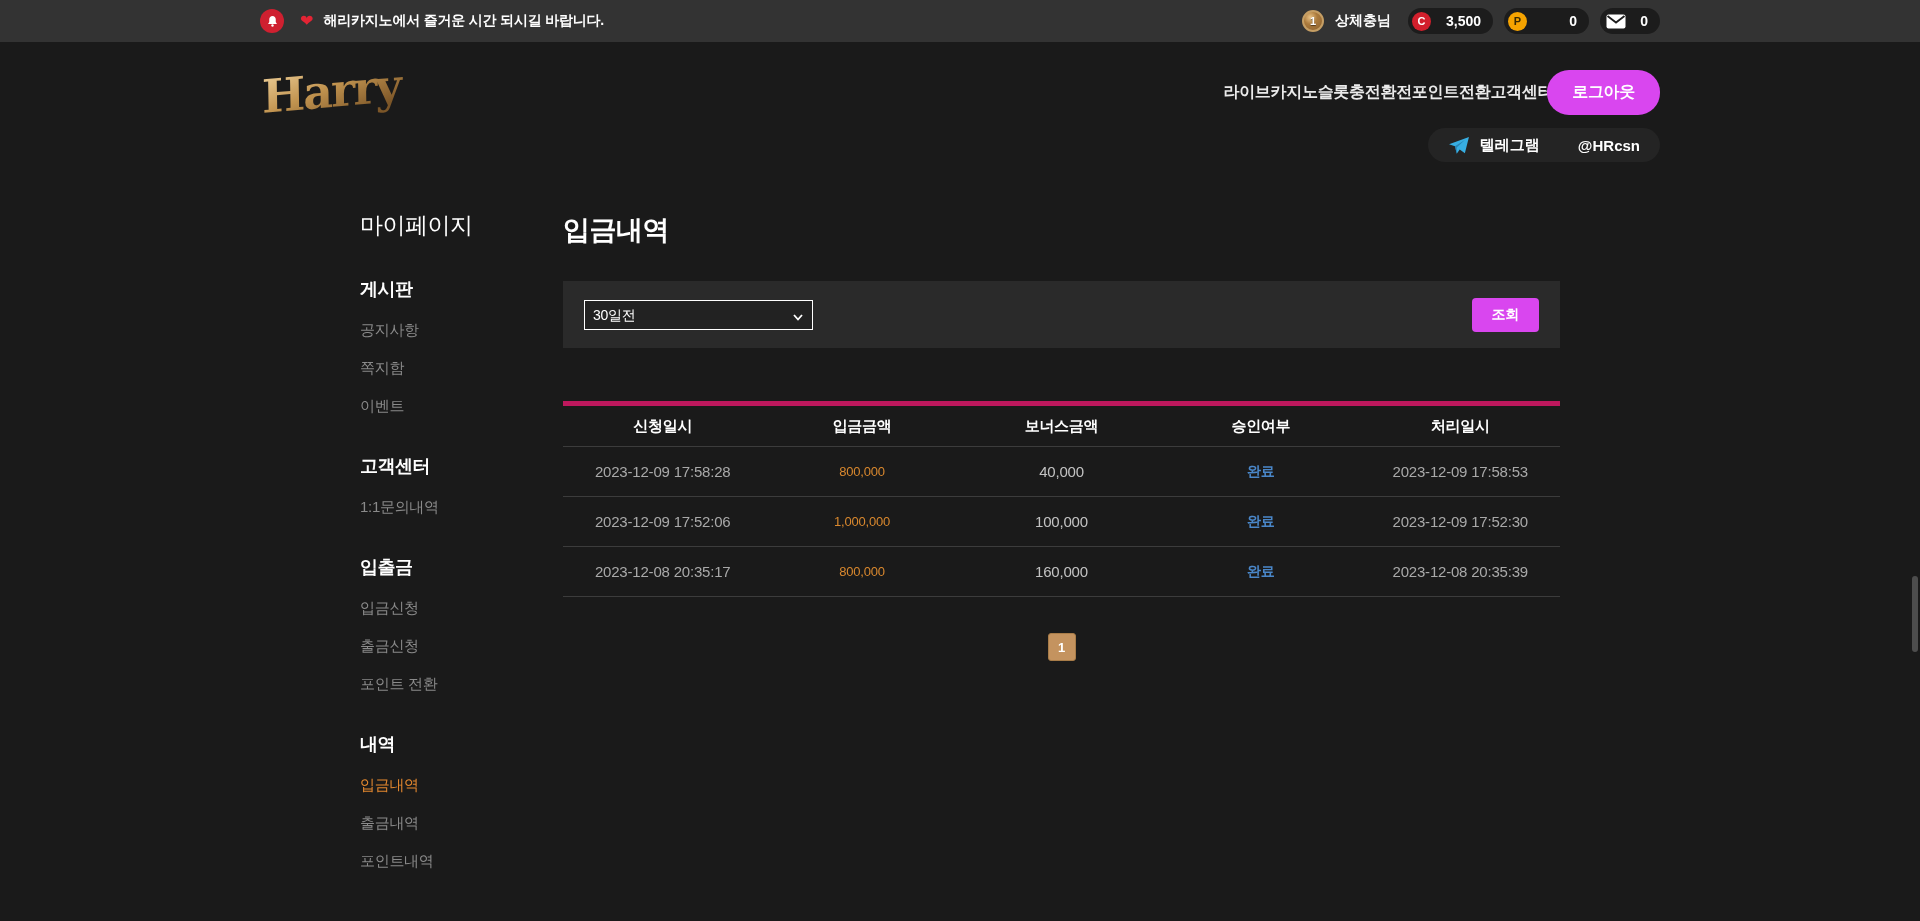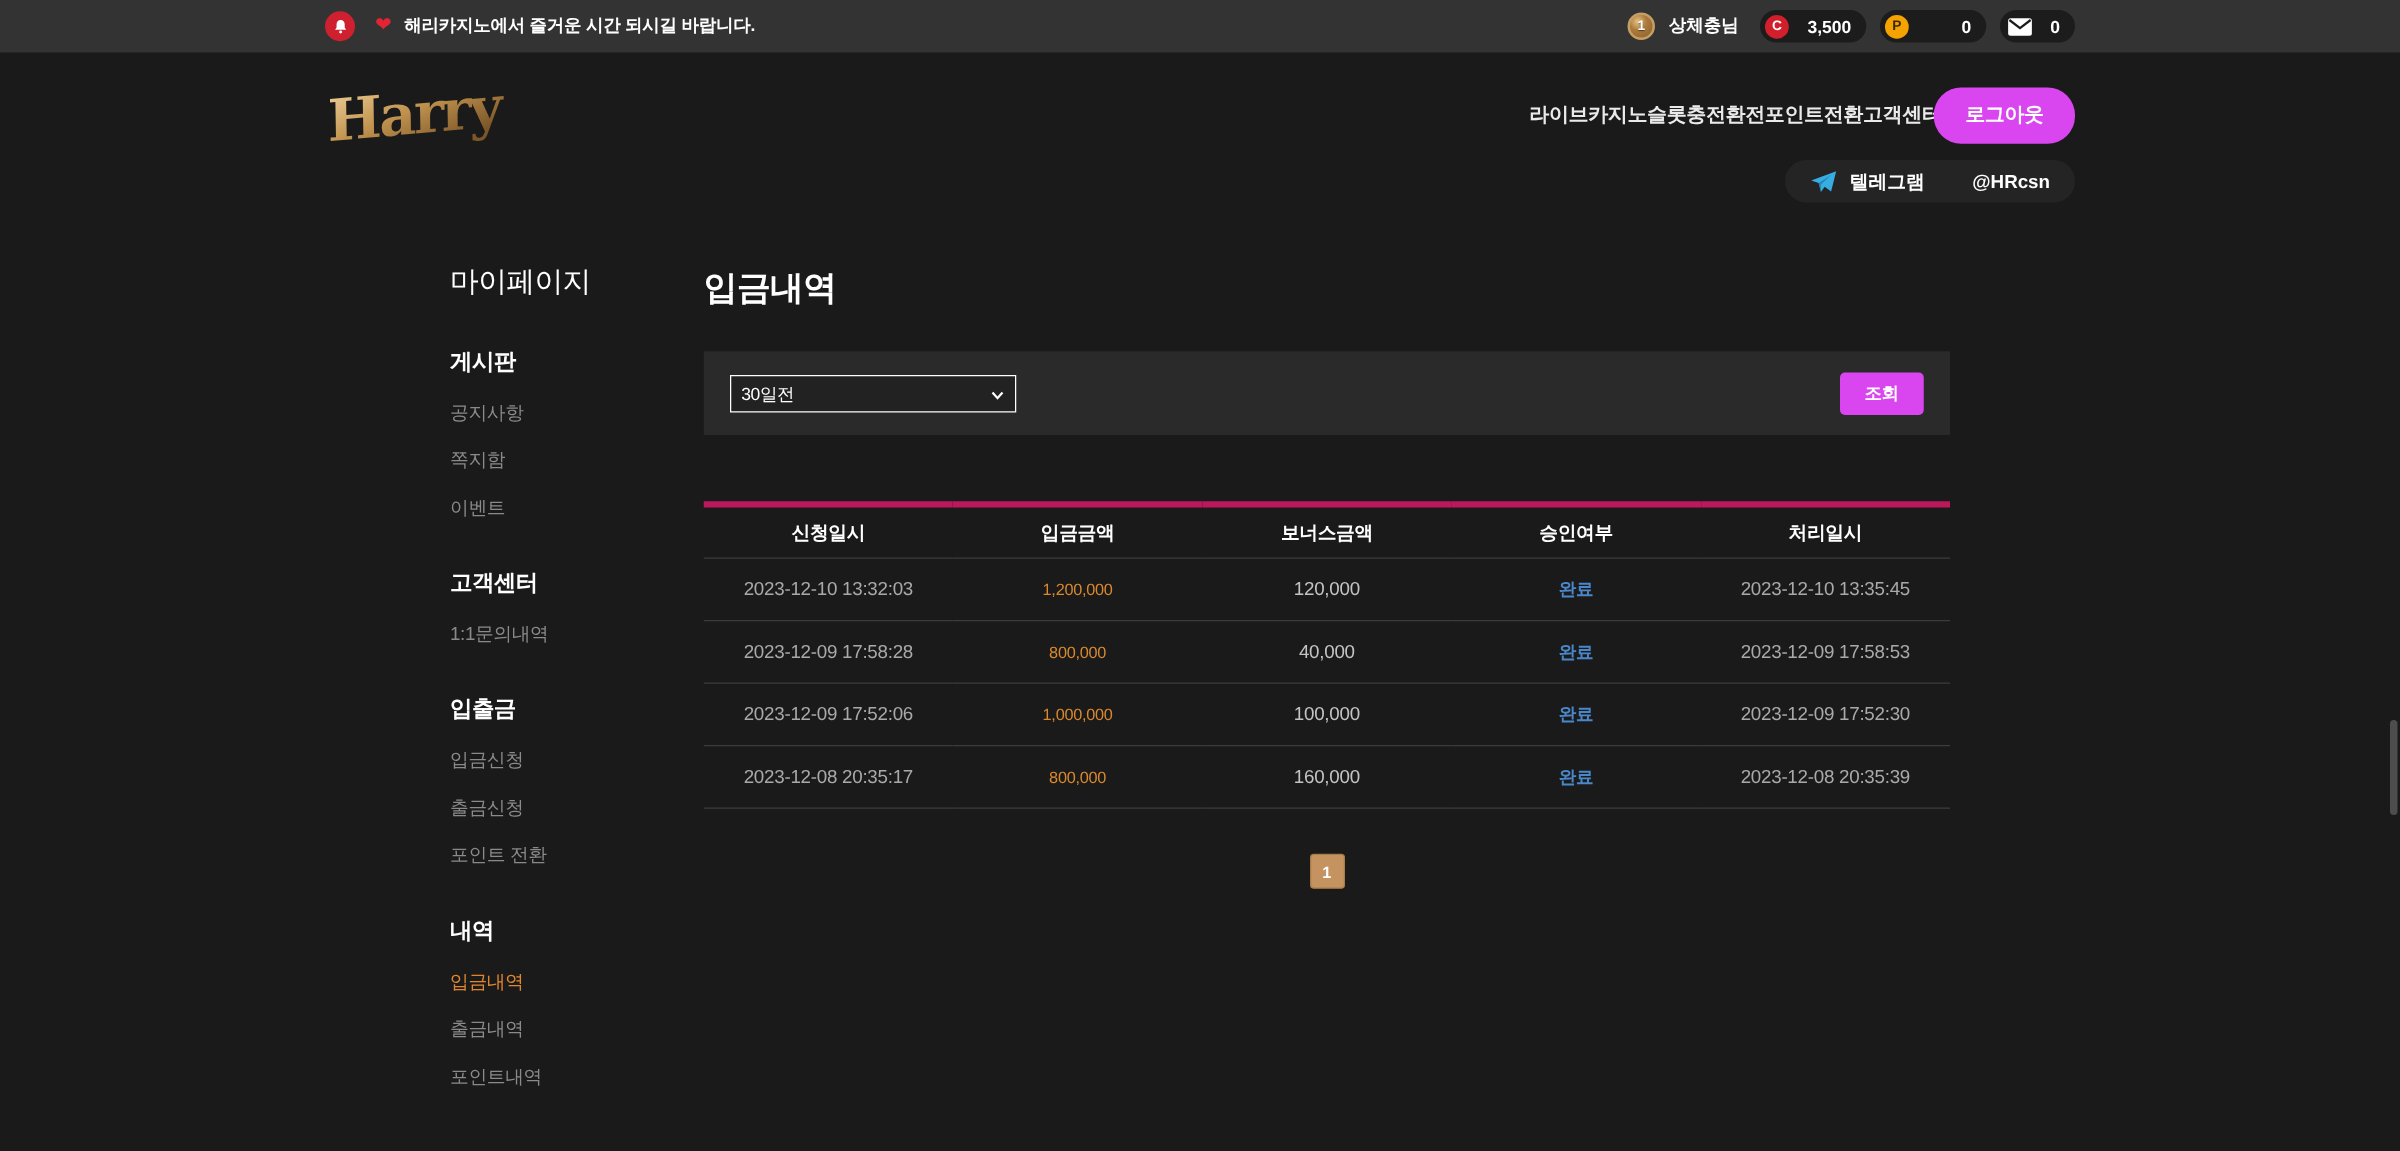--- a/index.html
+++ b/index.html
@@ -217,27 +217,20 @@
         <tr>
           <th>신청일시</th>
           <th>입금금액</th>
           <th>보너스금액</th>
           <th>승인여부</th>
           <th>처리일시</th>
         </tr>
       </thead>
       <tbody>
         <tr>
-          <td>2023-12-10 13:32:03</td>
-          <td class="col-amount">1,200,000</td>
-          <td class="col-bonus">120,000</td>
-          <td><a class="status-link">완료</a></td>
-          <td>2023-12-10 13:35:45</td>
-        </tr>
-        <tr>
           <td>2023-12-09 17:58:28</td>
           <td class="col-amount">800,000</td>
           <td class="col-bonus">40,000</td>
           <td><a class="status-link">완료</a></td>
           <td>2023-12-09 17:58:53</td>
         </tr>
         <tr>
           <td>2023-12-09 17:52:06</td>
           <td class="col-amount">1,000,000</td>
           <td class="col-bonus">100,000</td>

